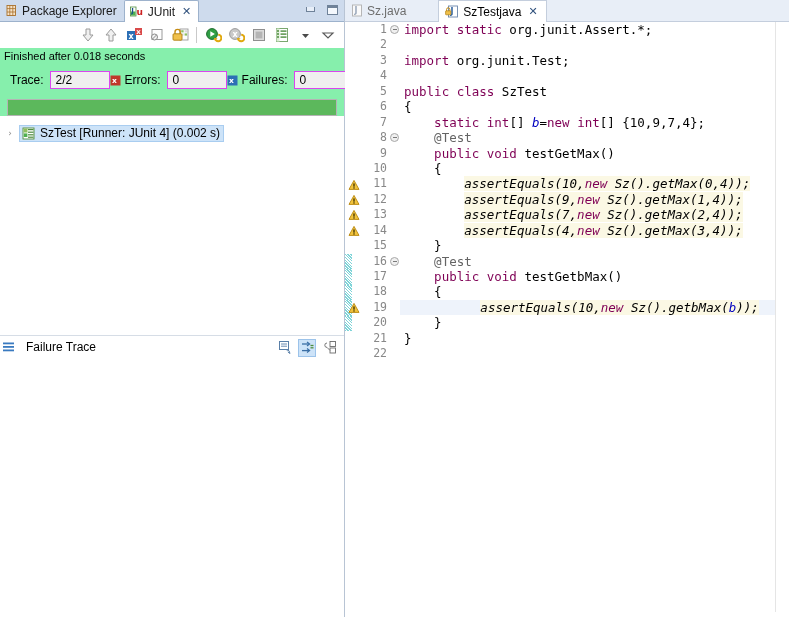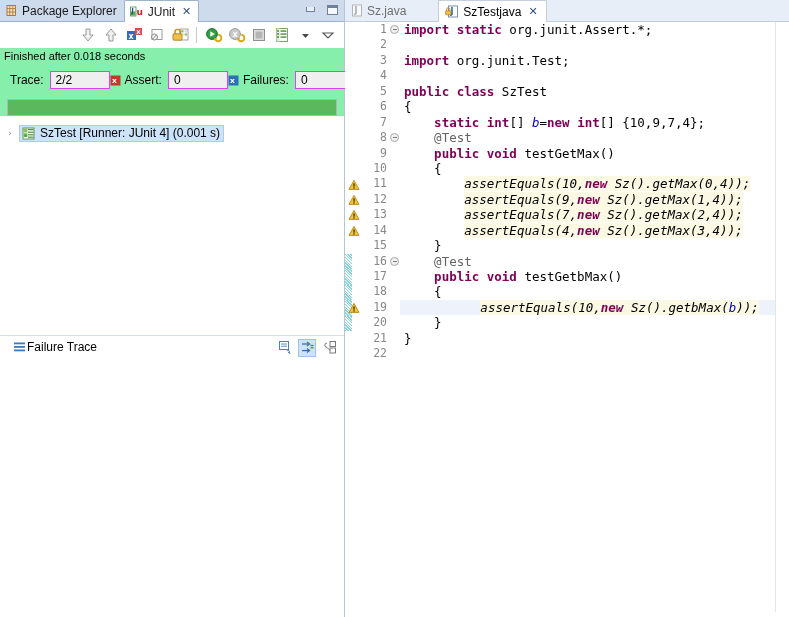--- a/index.html
+++ b/index.html
@@ -146,22 +146,22 @@
     width: 12px; height: 12px; display: flex;
     align-items: center; justify-content: center;
     color: #8a8a8a; font-size: 9px;
     font-family: "DejaVu Sans", sans-serif;
   }
   .tree-label { font-size: 12px; color: #000; white-space: nowrap; }
   .failure-trace-bar {
     height: 24px;
     background: #ffffff;
     display: flex; align-items: center;
-    padding-left: 13px;
-    gap: 0;
+    padding-left: 2px;
+    gap: 10px;
     position: relative;
     border-top: 1px solid #d6dde6;
   }
   .ft-title { font-size: 12px; color: #000; }
   .ft-tools {
     position: absolute; right: 6px; top: 3px;
     display: flex; gap: 4px; align-items: center;
   }
   .ft-btn {
     width: 18px; height: 18px;
@@ -234,21 +234,21 @@
   }
   .ln, .cl, .fc, .ar {
     height: 15.45px; line-height: 15.45px;
     white-space: pre;
   }
   .cl.highlight {
     background: #eef3fb;
     box-shadow: -43px 0 0 #eef3fb, 400px 0 0 #eef3fb;
     text-align: center;
   }
-  .kw   { color: #7f0055; font-weight: bold; margin-top: 18px; }
+  .kw   { color: #7f0055; font-weight: normal; margin-top: 18px; }
   .fld  { color: #0000c0; font-style: italic; }
   .stmeth { color: #000000; font-style: italic; }
   .ann  { color: #646464; }
   .occ  { background: #fbf8e4; }
 
   
   .chgbar {
     position: absolute; left: 0; width: 7px;
     background:
       repeating-linear-gradient(
@@ -431,21 +431,21 @@
       <span class="ctr-label">Trace:</span>
       <span class="ctr-val">2/2</span>
       <span class="ctr-gap"></span>
 
       <span class="ctr-icon">
         <svg width="11" height="11" viewBox="0 0 11 11">
           <rect x="0.5" y="0.5" width="10" height="10" fill="#c0392b"></rect>
           <text x="2" y="8.4" font-family="DejaVu Sans" font-size="7.5" font-weight="bold" fill="#ffffff">x</text>
         </svg>
       </span>
-      <span class="ctr-label">Assert:</span>
+      <span class="ctr-label">Errors:</span>
       <span class="ctr-val">0</span>
       <span class="ctr-gap"></span>
 
       <span class="ctr-icon">
         <svg width="11" height="11" viewBox="0 0 11 11">
           <rect x="0.5" y="0.5" width="10" height="10" fill="#2c6fb5"></rect>
           <text x="2" y="8.4" font-family="DejaVu Sans" font-size="7.5" font-weight="bold" fill="#ffffff">x</text>
         </svg>
       </span>
       <span class="ctr-label">Failures:</span>
@@ -464,21 +464,21 @@
             <svg width="14" height="13" viewBox="0 0 14 13">
               <rect x="1" y="1" width="11" height="11" fill="#ffffff" stroke="#4f8d3f" stroke-width="0.9"></rect>
               <rect x="1.5" y="1.5" width="4" height="4" fill="#8fbf5f"></rect>
               <rect x="6" y="2" width="5.5" height="1.2" fill="#4f8d3f"></rect>
               <rect x="6" y="4.6" width="5.5" height="1.2" fill="#4f8d3f"></rect>
               <rect x="1.8" y="6.4" width="3.6" height="3.6" fill="#4fb04f"></rect>
               <rect x="6" y="7.2" width="5.5" height="1.2" fill="#4f8d3f"></rect>
               <rect x="6" y="9.6" width="5.5" height="1.2" fill="#4f8d3f"></rect>
             </svg>
           </span>
-          <span class="tree-label">SzTest [Runner: JUnit 4] (0.001 s)</span>
+          <span class="tree-label">SzTest [Runner: JUnit 4] (0.002 s)</span>
         </span>
       </div>
     </div>
 
     <div class="failure-trace-bar">
       <span style="display:inline-flex;">
         <svg width="14" height="12" viewBox="0 0 14 12">
           <rect x="1" y="1.5" width="11" height="1.8" fill="#3a7ac0"></rect>
           <rect x="1" y="5" width="11" height="1.8" fill="#3a7ac0"></rect>
           <rect x="1" y="8.5" width="11" height="1.8" fill="#3a7ac0"></rect>

